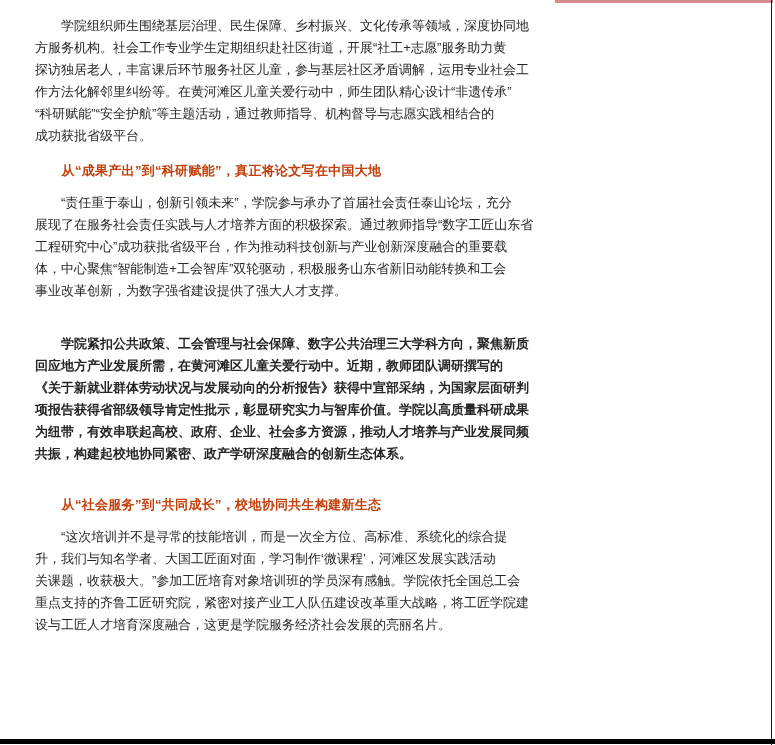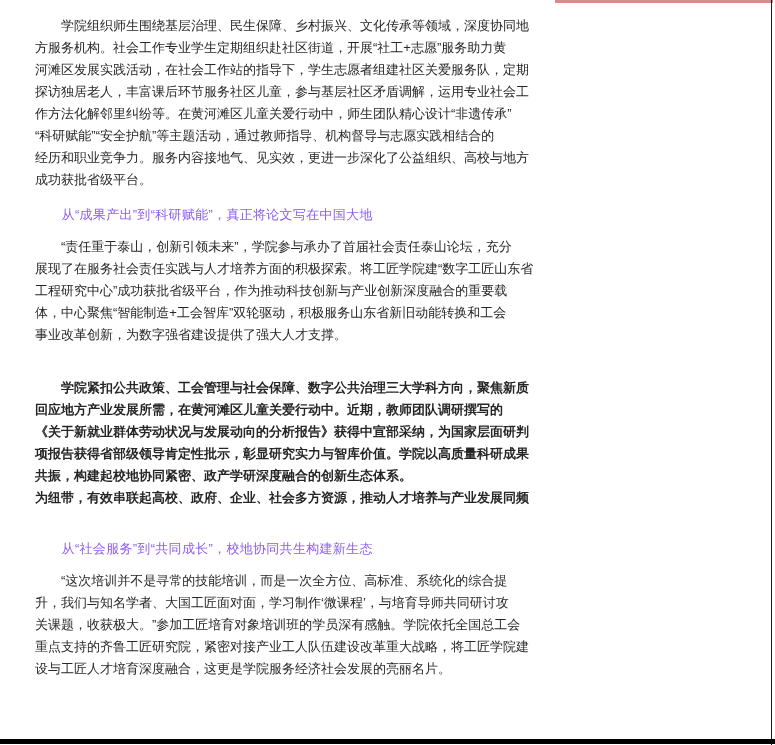--- a/index.html
+++ b/index.html
@@ -49,71 +49,69 @@
     color: #262626;
     font-size: 13px;
     margin-top: 12px;
   }
   .line {
     height: 22px;
     line-height: 22px;
     white-space: nowrap;
   }
   .block.heading .line {
-    font-weight: normal;
-    color: #8b5cf6;
+    font-weight: bold;
+    color: #c2410c;
     letter-spacing: 0.3px;
   }
   
   .block-1 { margin-top: 13px; }
   .block-2 { margin-top: 10px; }
   .block-3 { margin-top: 31px; font-weight: bold; }
   .block-4 { margin-top: 29px; }
   .block-5 { margin-top: 10px; }
 </style>
 </head>
 <body style="background: rgb(255, 255, 255);">
 
 <div class="screen">
   <div class="red-line" style="background: rgb(214, 140, 140);"></div>
   <div class="right-border" style="background: rgb(26, 26, 26);"></div>
   <div class="doc">
       <div class="block paragraph block-0">
         <div class="line">　　学院组织师生围绕基层治理、民生保障、乡村振兴、文化传承等领域，深度协同地</div>
         <div class="line">方服务机构。社会工作专业学生定期组织赴社区街道，开展“社工+志愿”服务助力黄</div>
-        <div class="line">河滩区发展实践活动，在社会工作站的指导下，学生志愿者组建社区关爱服务队，定期</div>
         <div class="line">探访独居老人，丰富课后环节服务社区儿童，参与基层社区矛盾调解，运用专业社会工</div>
         <div class="line">作方法化解邻里纠纷等。在黄河滩区儿童关爱行动中，师生团队精心设计“非遗传承”</div>
         <div class="line">“科研赋能”“安全护航”等主题活动，通过教师指导、机构督导与志愿实践相结合的</div>
-        <div class="line">经历和职业竞争力。服务内容接地气、见实效，更进一步深化了公益组织、高校与地方</div>
         <div class="line">成功获批省级平台。</div>
       </div>
       <div class="block heading block-1">
         <div class="line">　　从“成果产出”到“科研赋能”，真正将论文写在中国大地</div>
       </div>
       <div class="block paragraph block-2">
         <div class="line">　　“责任重于泰山，创新引领未来”，学院参与承办了首届社会责任泰山论坛，充分</div>
-        <div class="line">展现了在服务社会责任实践与人才培养方面的积极探索。将工匠学院建“数字工匠山东省</div>
+        <div class="line">展现了在服务社会责任实践与人才培养方面的积极探索。通过教师指导“数字工匠山东省</div>
         <div class="line">工程研究中心”成功获批省级平台，作为推动科技创新与产业创新深度融合的重要载</div>
         <div class="line">体，中心聚焦“智能制造+工会智库”双轮驱动，积极服务山东省新旧动能转换和工会</div>
         <div class="line">事业改革创新，为数字强省建设提供了强大人才支撑。</div>
       </div>
       <div class="block paragraph block-3">
         <div class="line">　　学院紧扣公共政策、工会管理与社会保障、数字公共治理三大学科方向，聚焦新质</div>
         <div class="line">回应地方产业发展所需，在黄河滩区儿童关爱行动中。近期，教师团队调研撰写的</div>
         <div class="line">《关于新就业群体劳动状况与发展动向的分析报告》获得中宣部采纳，为国家层面研判</div>
         <div class="line">项报告获得省部级领导肯定性批示，彰显研究实力与智库价值。学院以高质量科研成果</div>
+        <div class="line">为纽带，有效串联起高校、政府、企业、社会多方资源，推动人才培养与产业发展同频</div>
         <div class="line">共振，构建起校地协同紧密、政产学研深度融合的创新生态体系。</div>
-        <div class="line">为纽带，有效串联起高校、政府、企业、社会多方资源，推动人才培养与产业发展同频</div>
       </div>
       <div class="block heading block-4">
         <div class="line">　　从“社会服务”到“共同成长”，校地协同共生构建新生态</div>
       </div>
       <div class="block paragraph block-5">
         <div class="line">　　“这次培训并不是寻常的技能培训，而是一次全方位、高标准、系统化的综合提</div>
-        <div class="line">升，我们与知名学者、大国工匠面对面，学习制作‘微课程’，与培育导师共同研讨攻</div>
+        <div class="line">升，我们与知名学者、大国工匠面对面，学习制作‘微课程’，河滩区发展实践活动</div>
         <div class="line">关课题，收获极大。”参加工匠培育对象培训班的学员深有感触。学院依托全国总工会</div>
         <div class="line">重点支持的齐鲁工匠研究院，紧密对接产业工人队伍建设改革重大战略，将工匠学院建</div>
         <div class="line">设与工匠人才培育深度融合，这更是学院服务经济社会发展的亮丽名片。</div>
       </div>
     </div>
   <div class="bottom-bar" style="background: rgb(0, 0, 0);"></div>
 </div>
 
 </body></html>

